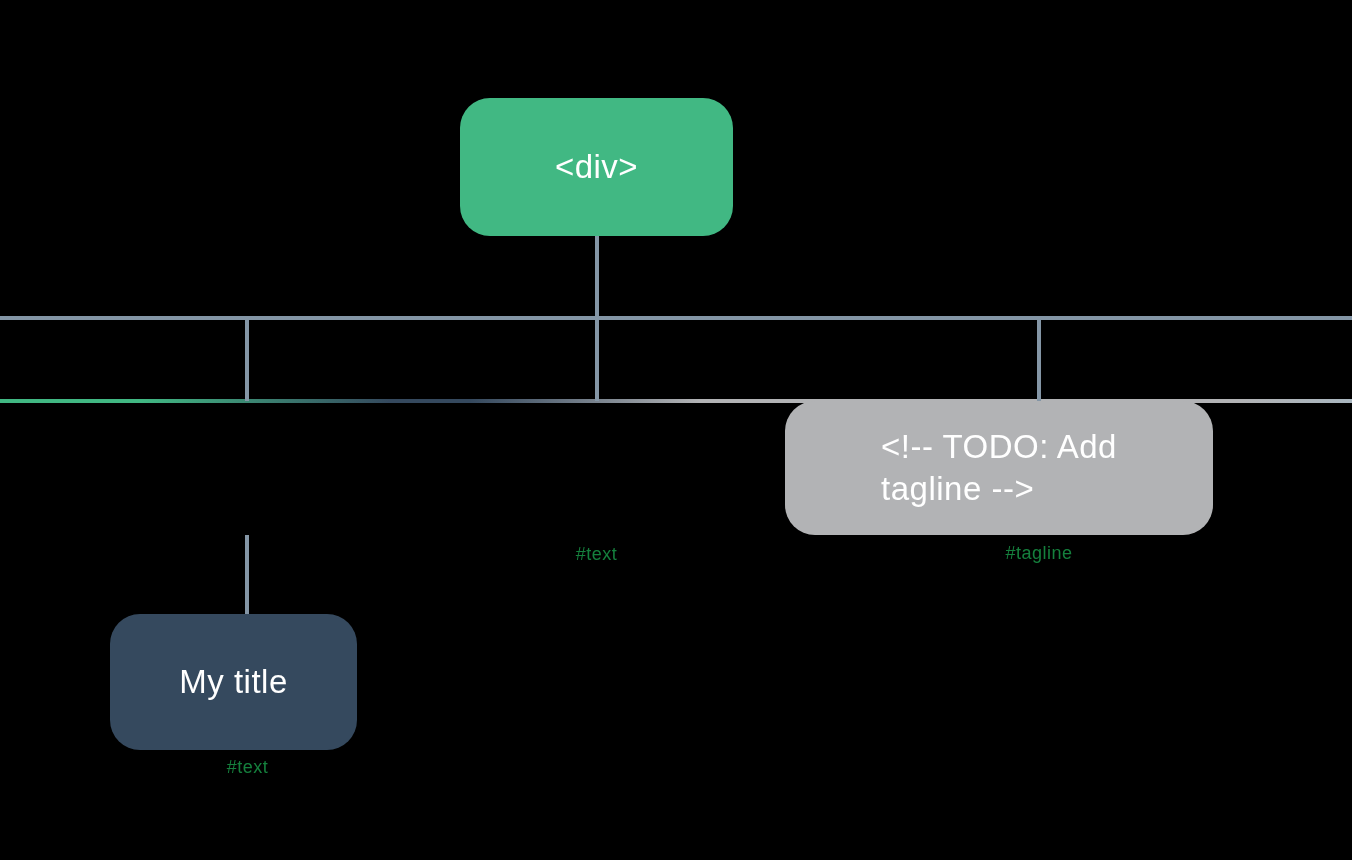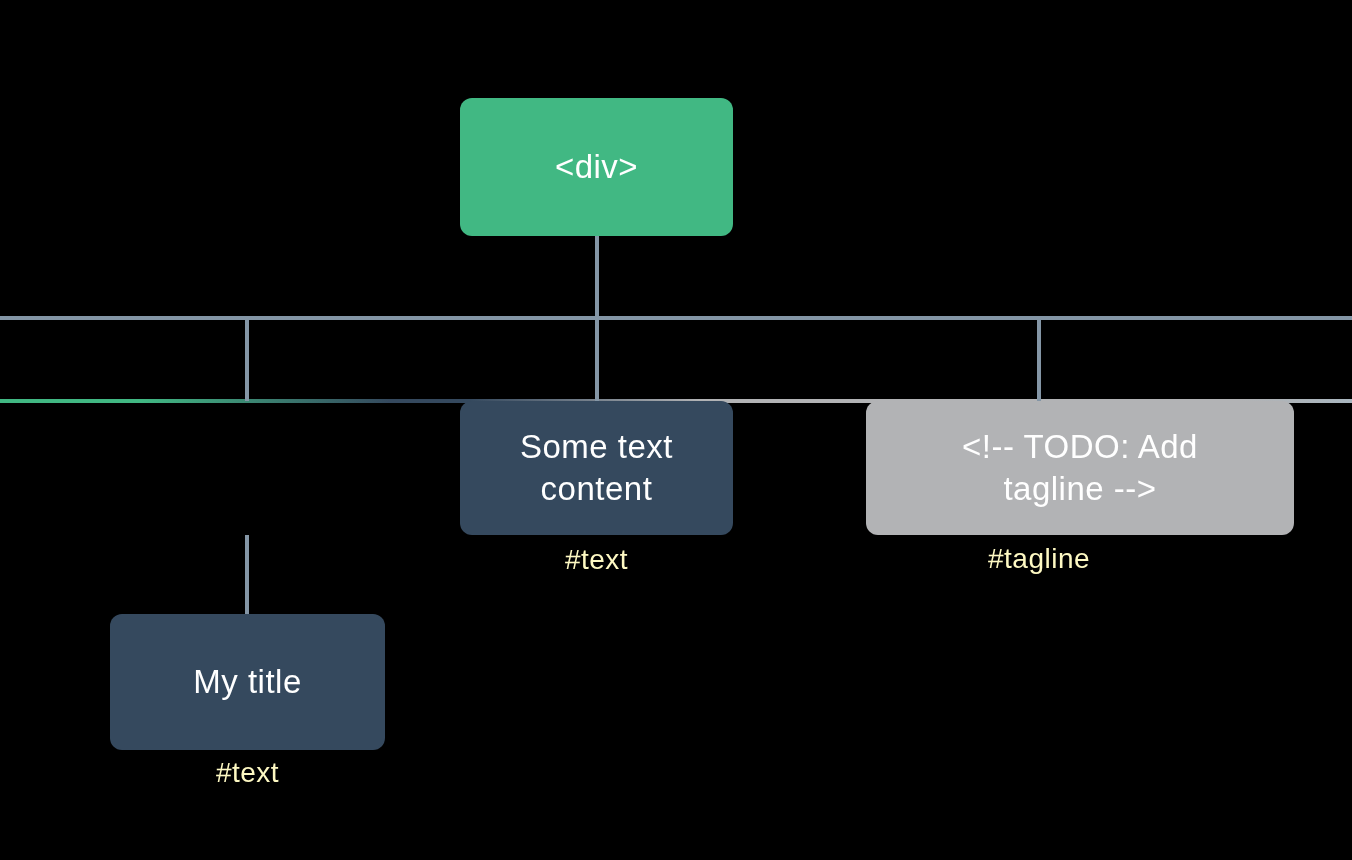--- a/index.html
+++ b/index.html
@@ -32,46 +32,46 @@
   }
   .vline { width: 4px; }
   .v-div      { left: 595px; top: 235px; height: 166px; }
   .v-h1       { left: 245px; top: 318px; height:  83px; }
   .v-comment  { left: 1037px; top: 318px; height:  83px; }
   .v-mytitle  { left: 245px; top: 535px; height:  81px; }
 
   
   .node {
     position: absolute;
-    border-radius: 12px;
+    border-radius: 30px;
     display: flex;
     align-items: center;
     justify-content: center;
-    text-align: center;
+    text-align: left;
     color: #ffffff;
     font-size: 33px;
     letter-spacing: 0.5px;
     line-height: 42px;
     white-space: pre-line;
   }
   .node-element { background: #41b883; }
   .node-text    { background: #35495e; }
   .node-comment { background: #b2b3b5; }
 
   .node-div     { left: 460px; top:  98px; width: 273px; height: 138px; }
   .node-h1      { left: 110px; top: 399px; width: 275px; height: 136px; }
   .node-textcontent { left: 460px; top: 401px; width: 273px; height: 134px; }
-  .node-commentbox  { left: 866px; top: 401px; width: 428px; height: 134px; }
-  .node-mytitle { left: 110px; top: 614px; width: 275px; height: 136px; }
+  .node-commentbox  { left: 785px; top: 401px; width: 428px; height: 134px; }
+  .node-mytitle { left: 110px; top: 614px; width: 247px; height: 136px; }
 
   
   .type-label {
     position: absolute;
-    color: #fef9c3;
-    font-size: 28px;
+    color: #15803d;
+    font-size: 18px;
     letter-spacing: 0.5px;
     text-align: center;
   }
   .label-textcontent { left: 460px; top: 544px; width: 273px; }
   .label-comment     { left: 825px; top: 543px; width: 428px; }
   .label-mytitle     { left: 110px; top: 757px; width: 275px; }
 </style>
 </head>
 <body>
 
@@ -83,24 +83,20 @@
   <div class="vline v-div"></div>
   <div class="vline v-h1"></div>
   <div class="vline v-comment"></div>
   <div class="vline v-mytitle"></div>
 
   <div class="node node-element node-div">
     <span>&lt;div&gt;</span>
   </div>
 
 
-  <div class="node node-text node-textcontent">
-    <span>Some text
-content</span>
-  </div>
 
   <div class="node node-comment node-commentbox">
     <span>&lt;!-- TODO: Add
 tagline  --&gt;</span>
   </div>
 
   <div class="node node-text node-mytitle">
     <span>My title</span>
   </div>
 

